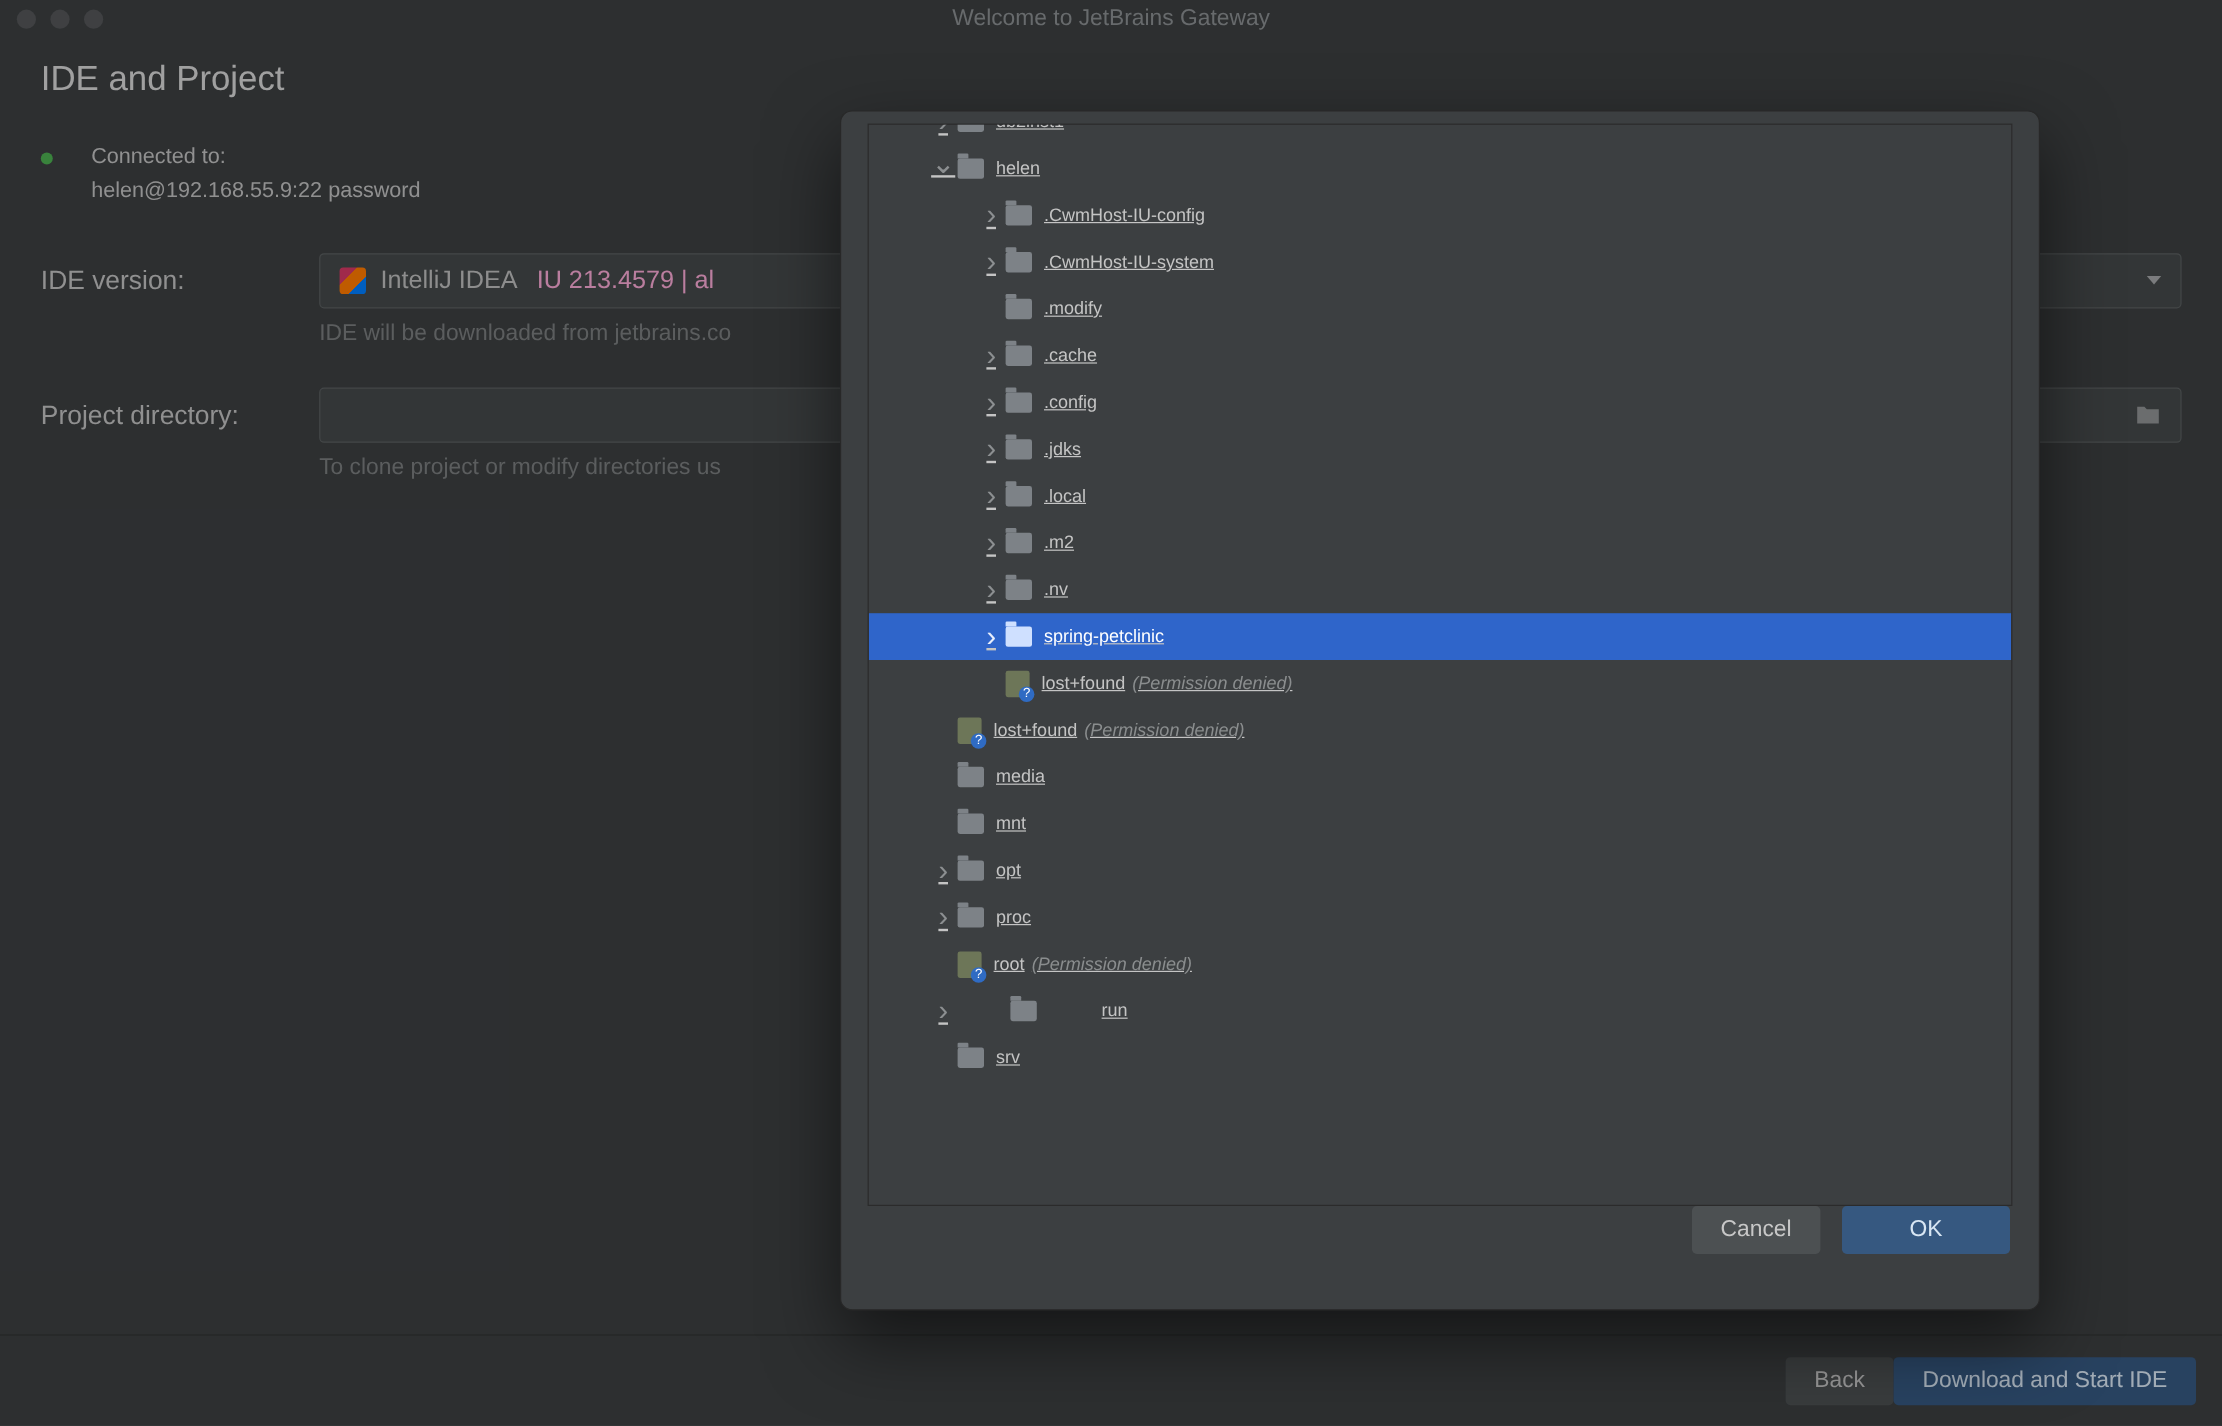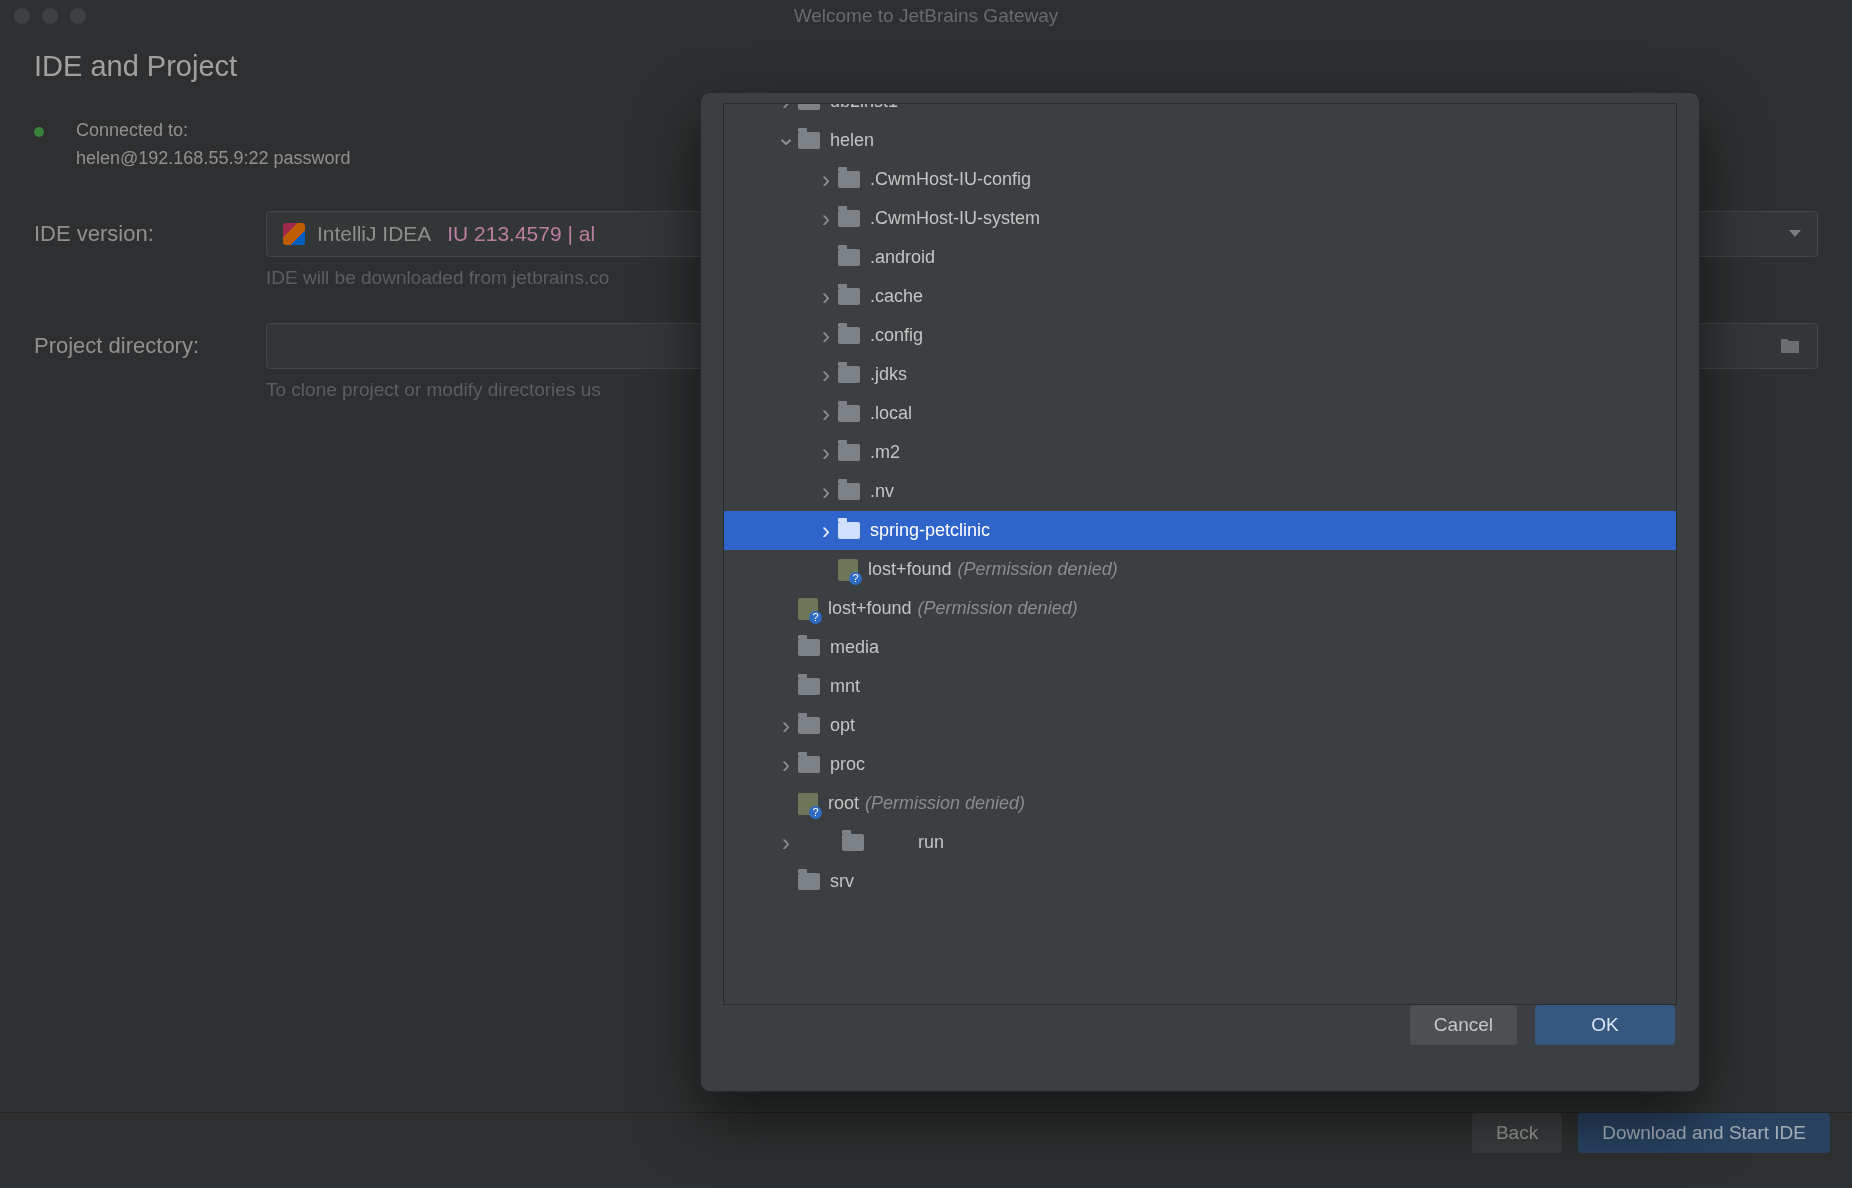--- a/index.html
+++ b/index.html
@@ -48,22 +48,22 @@
   .dropdown-chevron {
     margin-left:auto; width:0; height:0; border-left:6px solid transparent;
     border-right:6px solid transparent; border-top:7px solid #a4a6a8;
   }
   .hint { margin-left:232px; font-size:19px; color:#7a7d7e; margin-bottom:34px; }
   .browse-icon { margin-left:auto; color:#8f9293; display:inline-flex; }
 
   
   .bottom-bar {
     position:absolute; left:0; right:0; bottom:0; height:76px;
-    border-top:1px solid #323232; display:flex; 
-    justify-content:flex-end; padding:0 22px; gap:16px;
+    border-top:1px solid #323232; display:flex; align-items:center;
+    justify-content:flex-end; padding:0 22px; 
   }
   .btn {
     height:40px; padding:0 24px; border-radius:4px; border:none;
     font-size:19px; cursor:pointer;
   }
   .btn-secondary { background:#4c5052; color:#c7c7c7; }
   .btn-primary   { background:#365880; color:#d8e6f3; }
 
   
   .scrim { position:absolute; inset:0; background:rgba(0,0,0,0.25); }
@@ -81,21 +81,21 @@
   }
   .modal-titlebar .traffic-lights { top:12px; left:16px; }
   .tl-red   { background:#ec6a5e; }
   .tl-yel   { background:#555759; }
   .tl-grn   { background:#61c454; }
 
   .tree-wrap {
     flex:1; margin:10px 22px 0 22px; border:1px solid #2b2b2b;
     background:#3c3f41; overflow:hidden; position:relative;
   }
-  .tree { position:absolute; inset:0; overflow:hidden; font-size:18px; color:#c4c4c4; }
+  .tree { position:absolute; inset:0; overflow:hidden; font-size:15px; color:#c4c4c4;text-decoration:underline; }
   .tree-row {
     height:39px; display:flex; align-items:center; padding-right:10px;
     white-space:nowrap;
   }
   .tree-row.selected { background:#2f65ca; color:#fff; }
   .expander {
     width:24px; display:inline-flex; justify-content:center; color:#8c8f91;
     cursor:pointer;
   }
   .expander.blank { visibility:hidden; }
@@ -208,21 +208,21 @@
           <span>.CwmHost-IU-config</span>
         </div>
         <div class="tree-row" style="padding-left: 90px;">
           <span class="expander chev-right"></span>
           <span class="folder-icon"></span>
           <span>.CwmHost-IU-system</span>
         </div>
         <div class="tree-row" style="padding-left: 90px;">
           <span class="expander blank"></span>
           <span class="folder-icon"></span>
-          <span>.android</span>
+          <span>.modify</span>
         </div>
         <div class="tree-row" style="padding-left: 90px;">
           <span class="expander chev-right"></span>
           <span class="folder-icon"></span>
           <span>.cache</span>
         </div>
         <div class="tree-row" style="padding-left: 90px;">
           <span class="expander chev-right"></span>
           <span class="folder-icon"></span>
           <span>.config</span>

